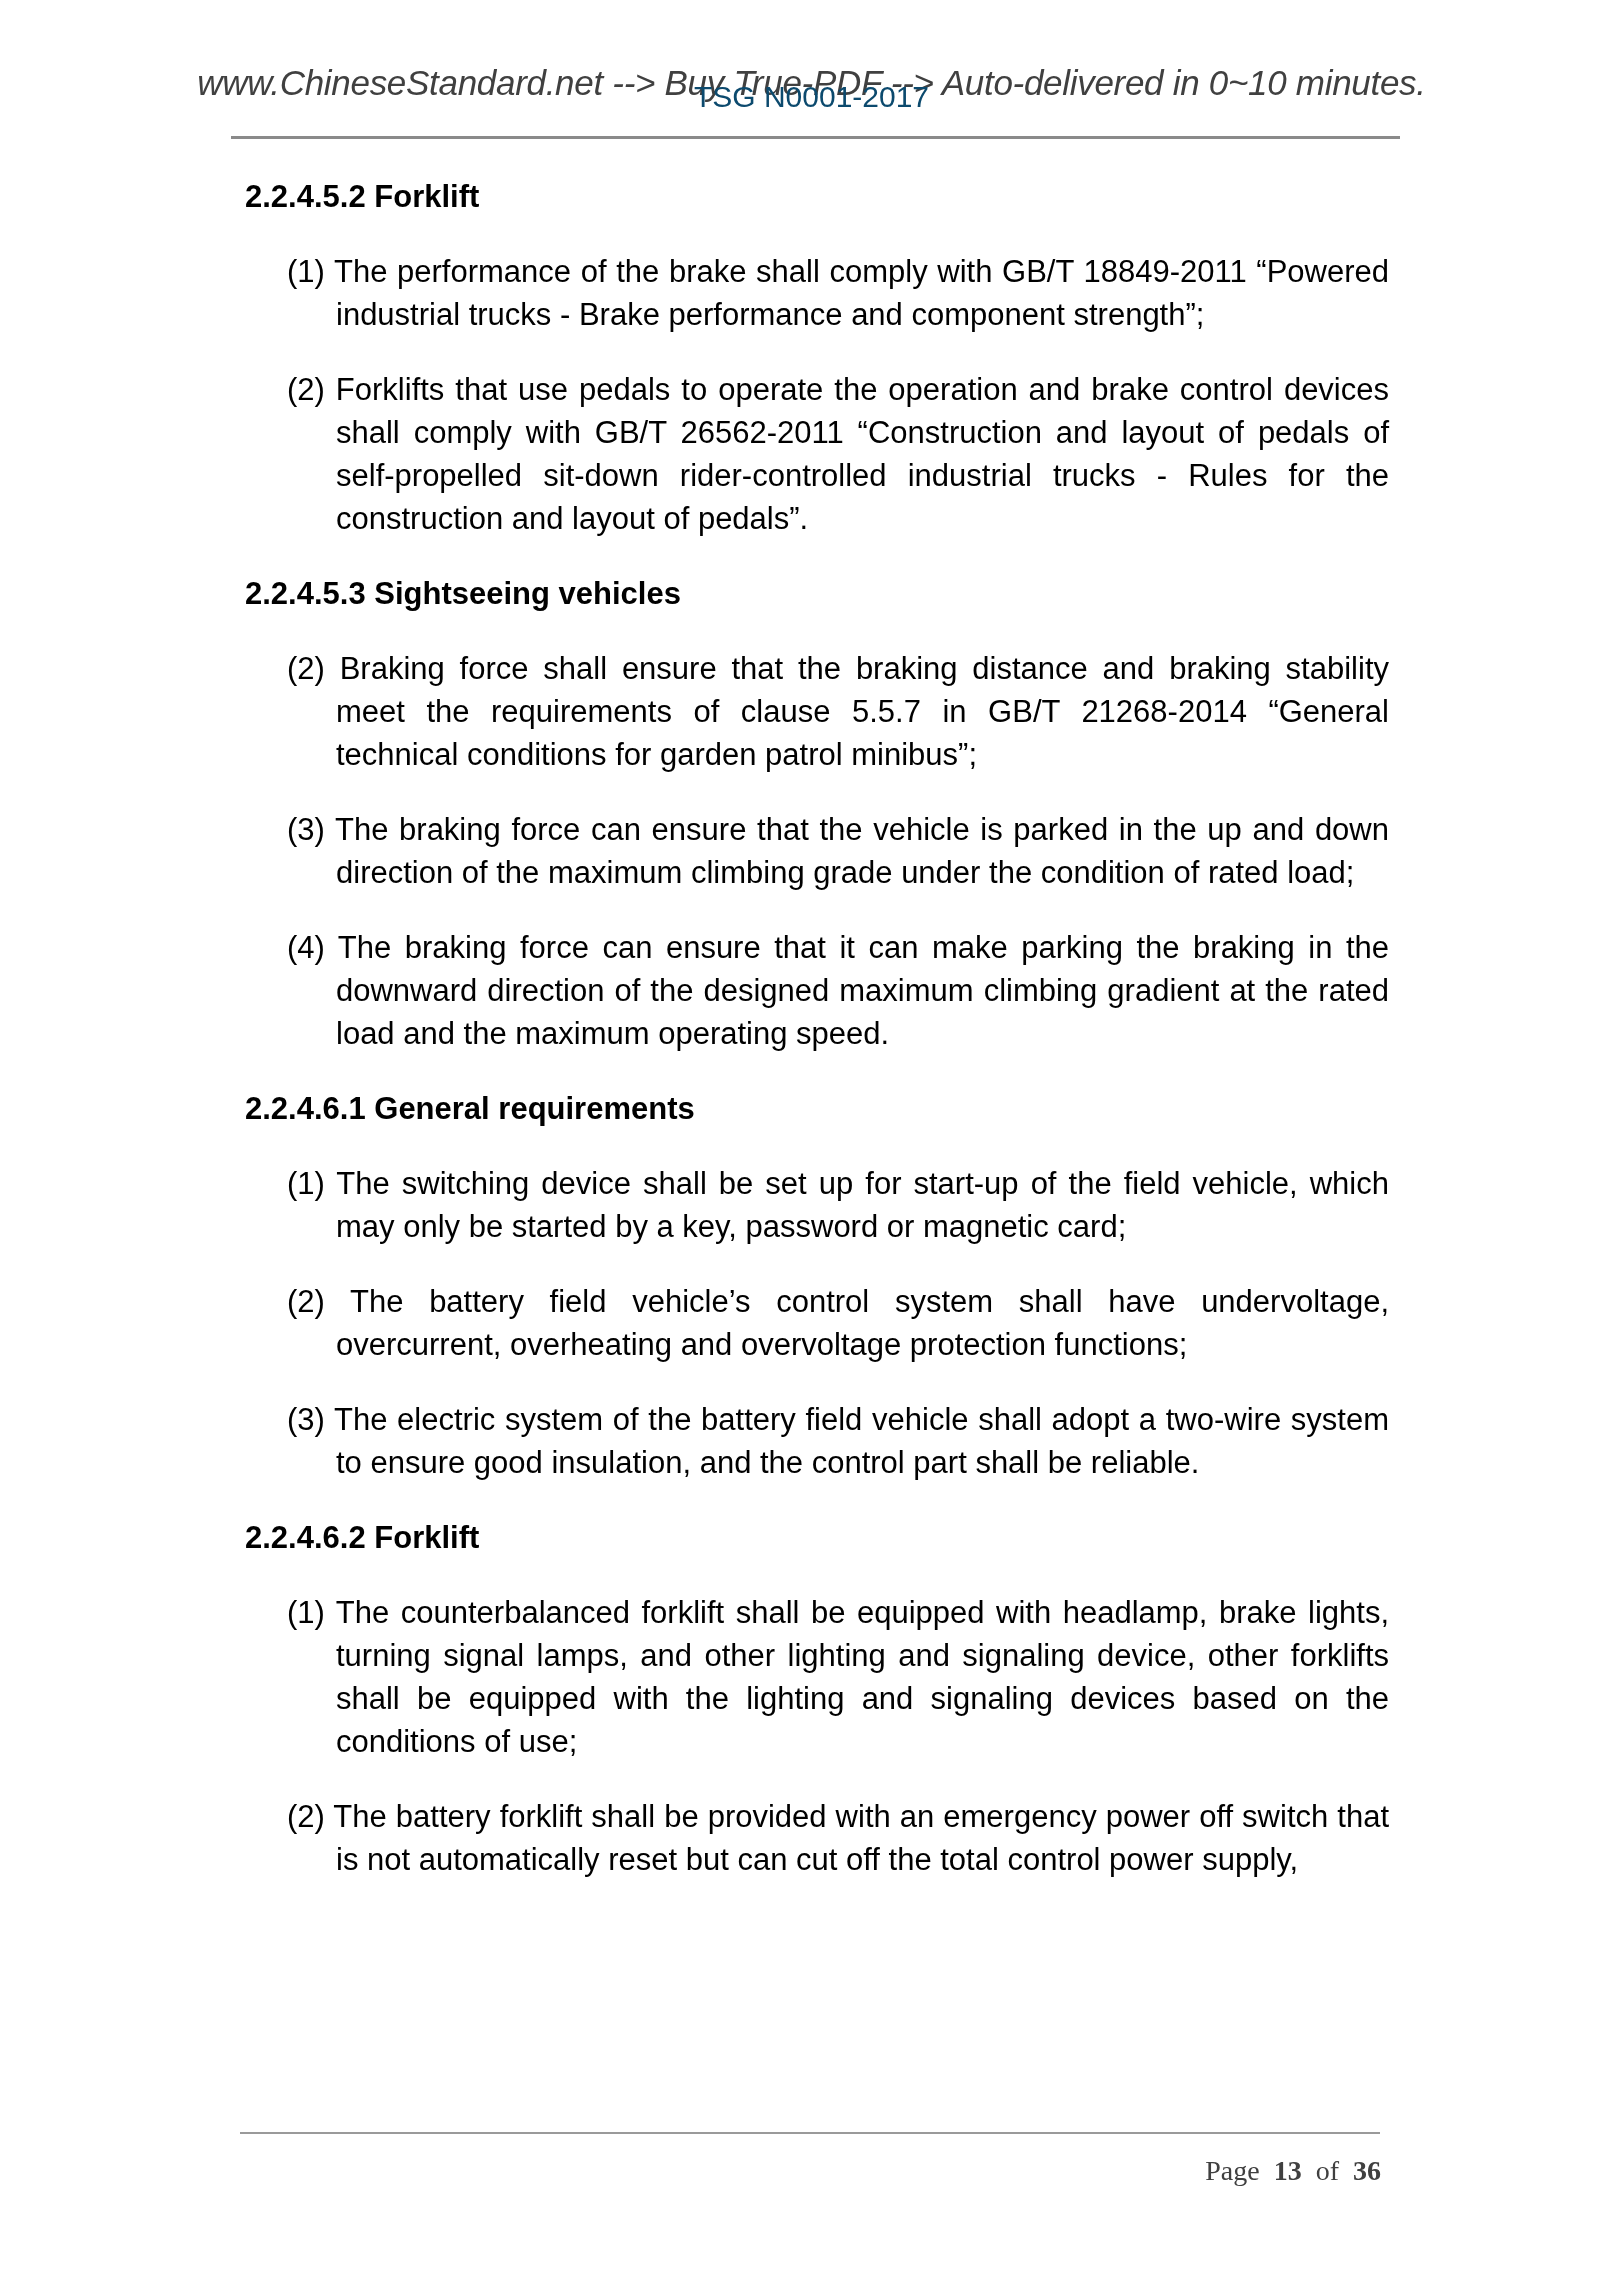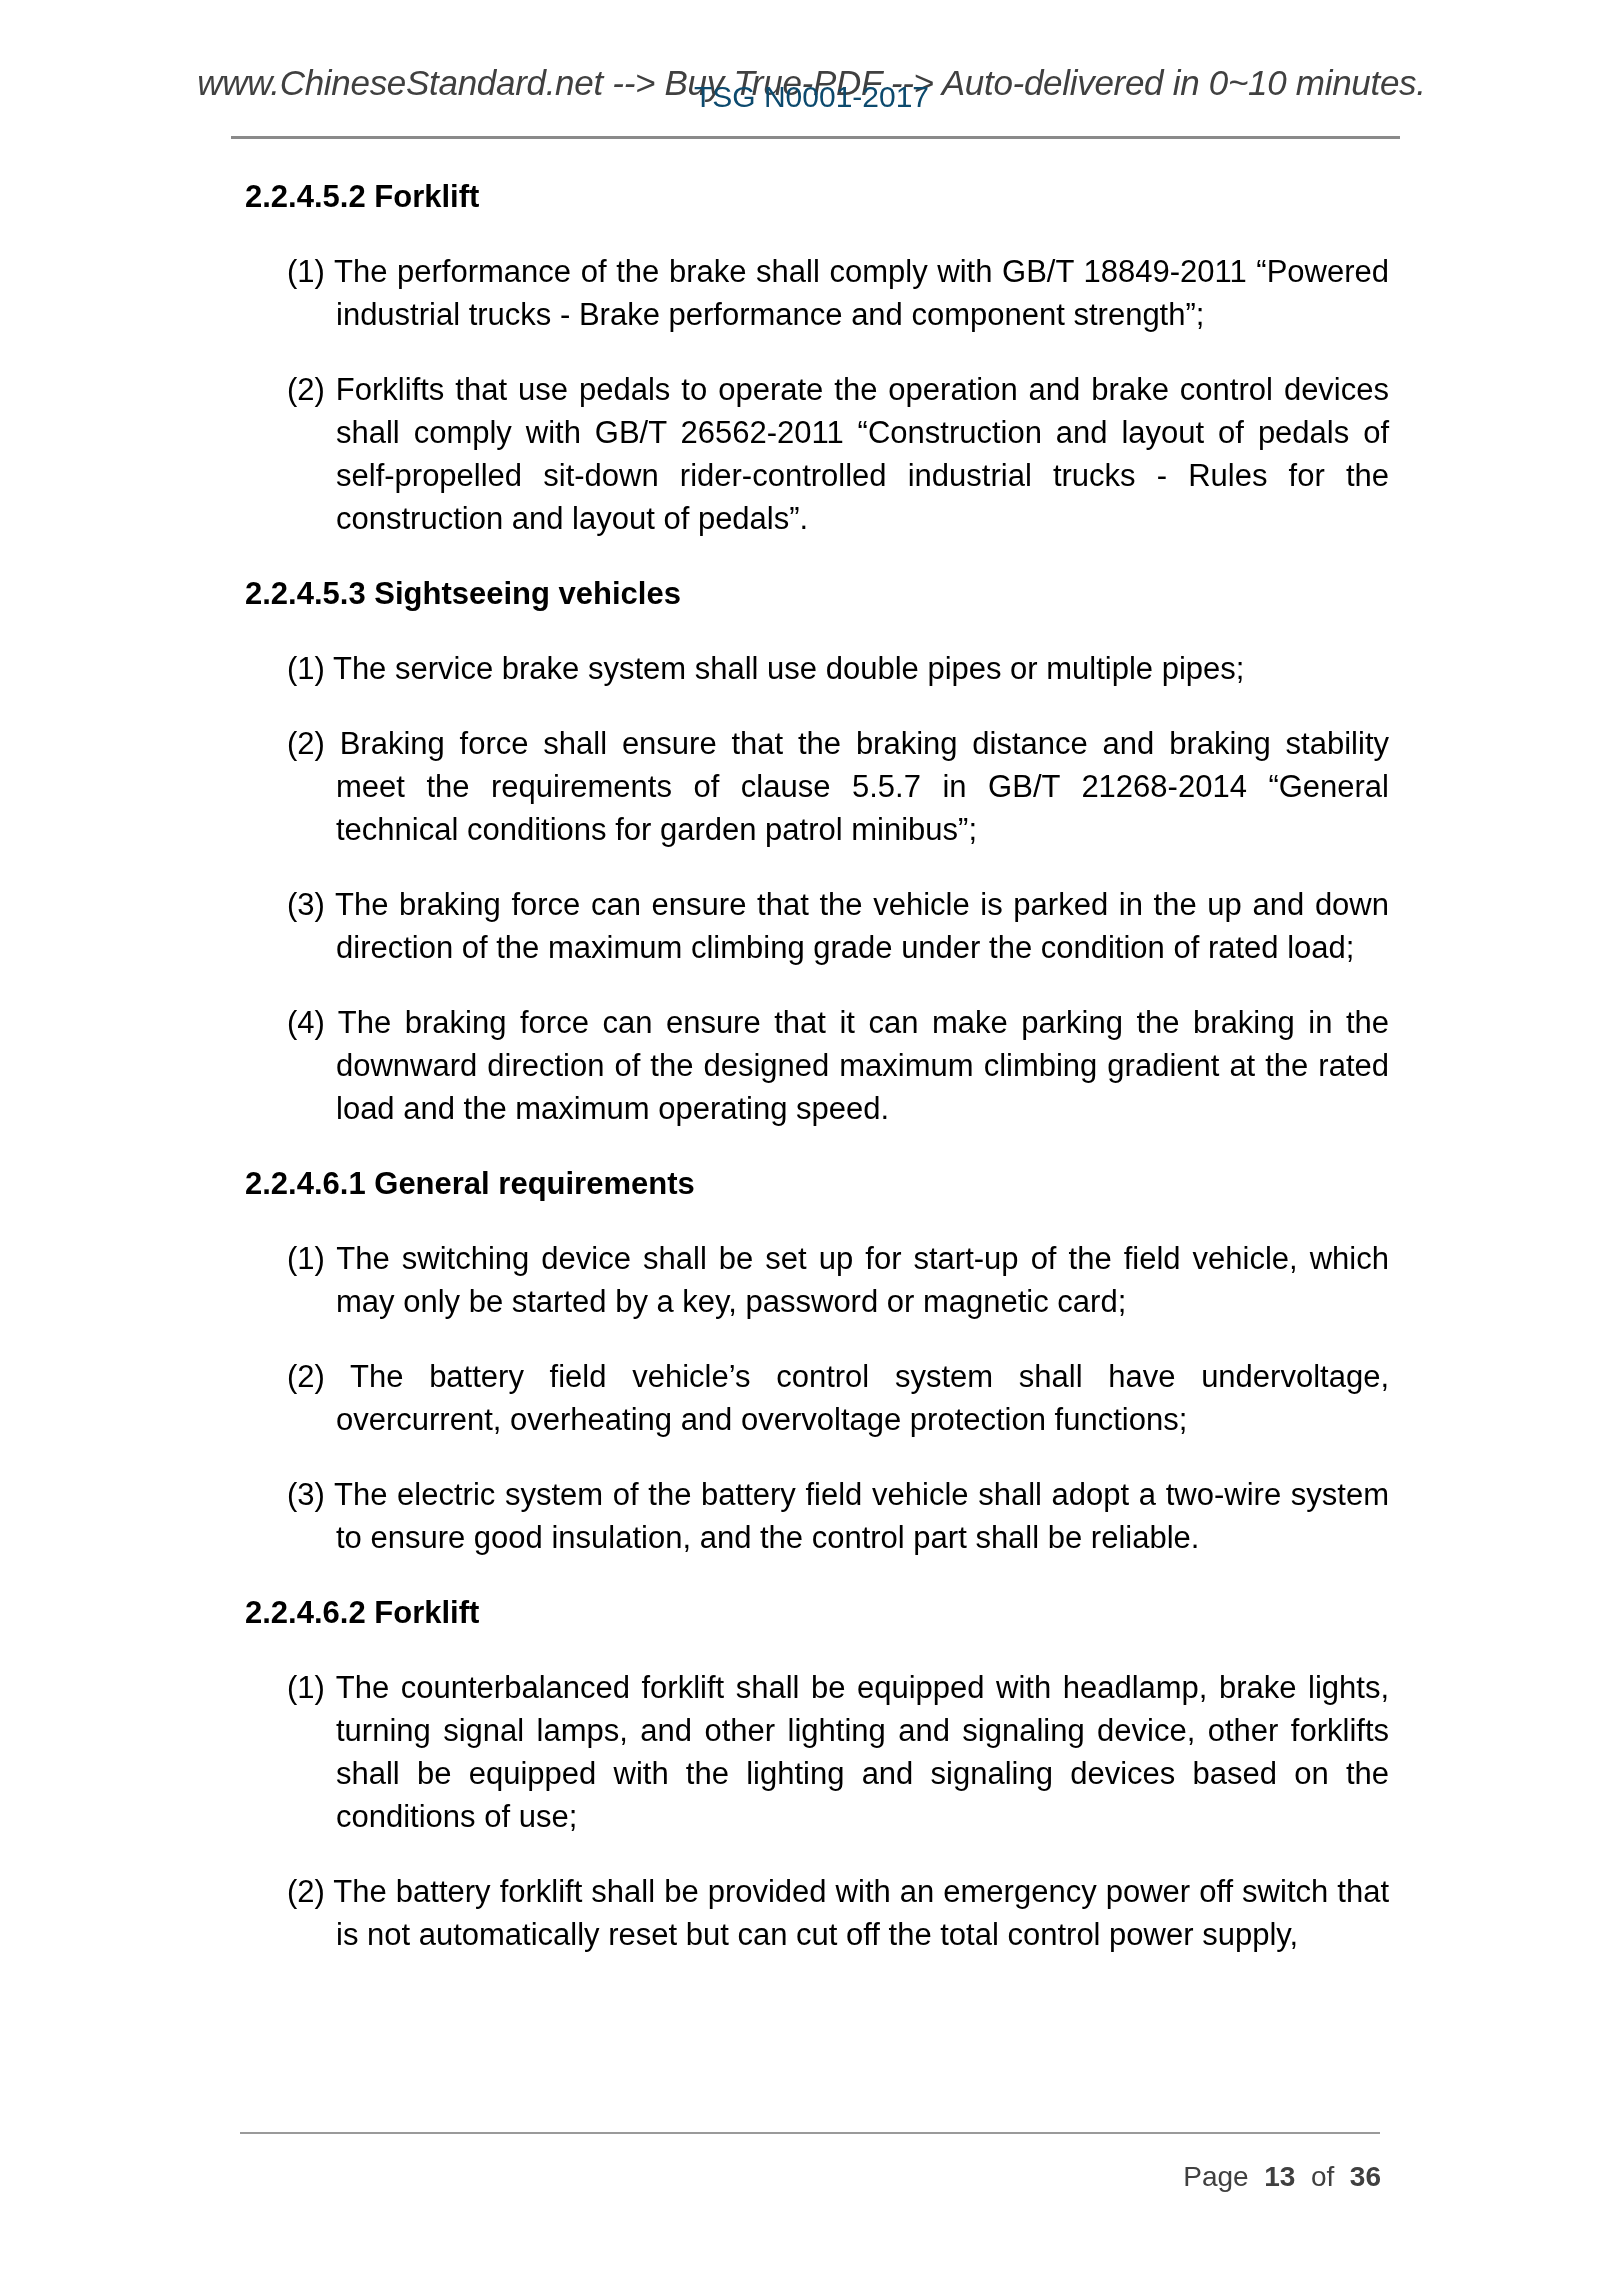--- a/index.html
+++ b/index.html
@@ -15,37 +15,36 @@
   .content { position: absolute; left: 245px; top: 172px; width: 1144px; }
   .heading { font-weight: bold; font-size: 31px; line-height: 43px; margin: 3px 0 32px 0; }
   .item { font-size: 31px; line-height: 43px; text-align: justify; margin: 16px 0 32px 42px;
           padding-left: 49px; text-indent: -49px; }
 
   .footer-rule { position: absolute; left: 240px; top: 2132px; width: 1140px; height: 1.7px; background: #9a9a9a; }
   .footer { position: absolute; left: 245px; top: 2155px; width: 1136px; height: 42px;
             font-size: 28px; color: #404040; }
   .footer-left { position: absolute; left: 0; top: 0; white-space: nowrap; }
   .footer-link { color: #404040; text-decoration: underline; }
-  .footer-right { position: absolute; right: 0; top: 6px; white-space: nowrap; }
+  .footer-right { position: absolute; right: 0; top: 0; white-space: nowrap; font-family: Liberation Serif, serif; }
   .footer-right .num { font-weight: bold; }
 </style>
 </head>
 <body>
 
 <div class="top-banner">www.ChineseStandard.net --&gt; Buy True-PDF --&gt; Auto-delivered in 0~10 minutes.</div>
 <div class="doc-code">TSG N0001-2017</div>
 <div class="header-rule"></div>
 
 <div class="content">
   <div class="heading">2.2.4.5.2 Forklift</div>
   <div class="item">(1) The performance of the brake shall comply with GB/T 18849-2011 “Powered industrial trucks - Brake performance and component strength”;</div>
   <div class="item">(2) Forklifts that use pedals to operate the operation and brake control devices shall comply with GB/T 26562-2011 “Construction and layout of pedals of self-propelled sit-down rider-controlled industrial trucks - Rules for the construction and layout of pedals”.</div>
 
   <div class="heading">2.2.4.5.3 Sightseeing vehicles</div>
-  <div class="item">(1) The service brake system shall use double pipes or multiple pipes;</div>
   <div class="item">(2) Braking force shall ensure that the braking distance and braking stability meet the requirements of clause 5.5.7 in GB/T 21268-2014 “General technical conditions for garden patrol minibus”;</div>
   <div class="item">(3) The braking force can ensure that the vehicle is parked in the up and down direction of the maximum climbing grade under the condition of rated load;</div>
   <div class="item">(4) The braking force can ensure that it can make parking the braking in the downward direction of the designed maximum climbing gradient at the rated load and the maximum operating speed.</div>
 
 
   <div class="heading">2.2.4.6.1 General requirements</div>
   <div class="item">(1) The switching device shall be set up for start-up of the field vehicle, which may only be started by a key, password or magnetic card;</div>
   <div class="item">(2) The battery field vehicle’s control system shall have undervoltage, overcurrent, overheating and overvoltage protection functions;</div>
   <div class="item">(3) The electric system of the battery field vehicle shall adopt a two-wire system to ensure good insulation, and the control part shall be reliable.</div>
 

